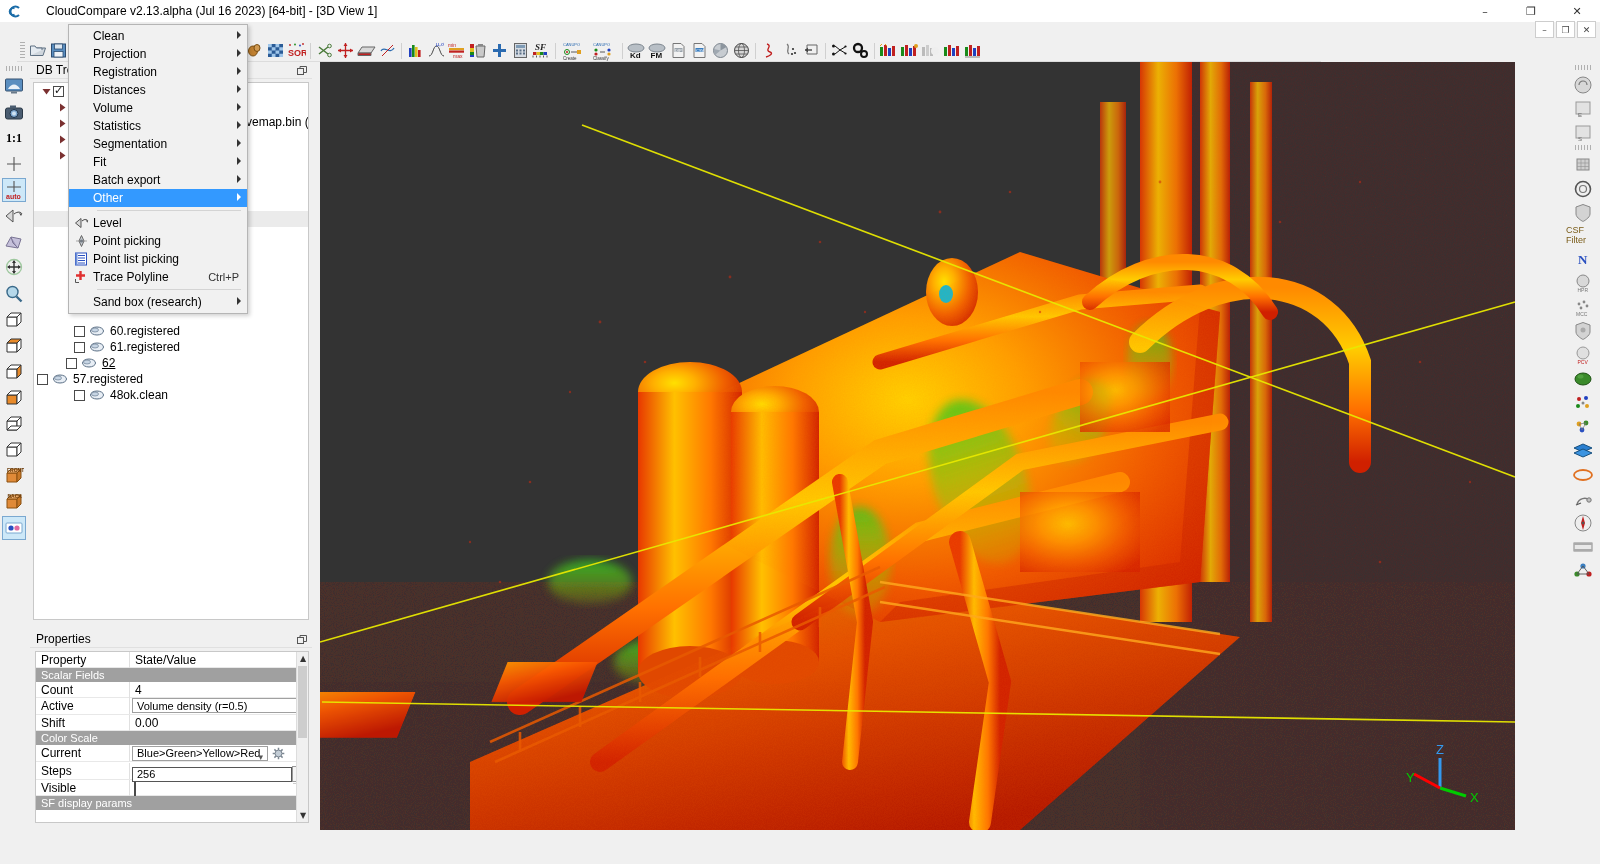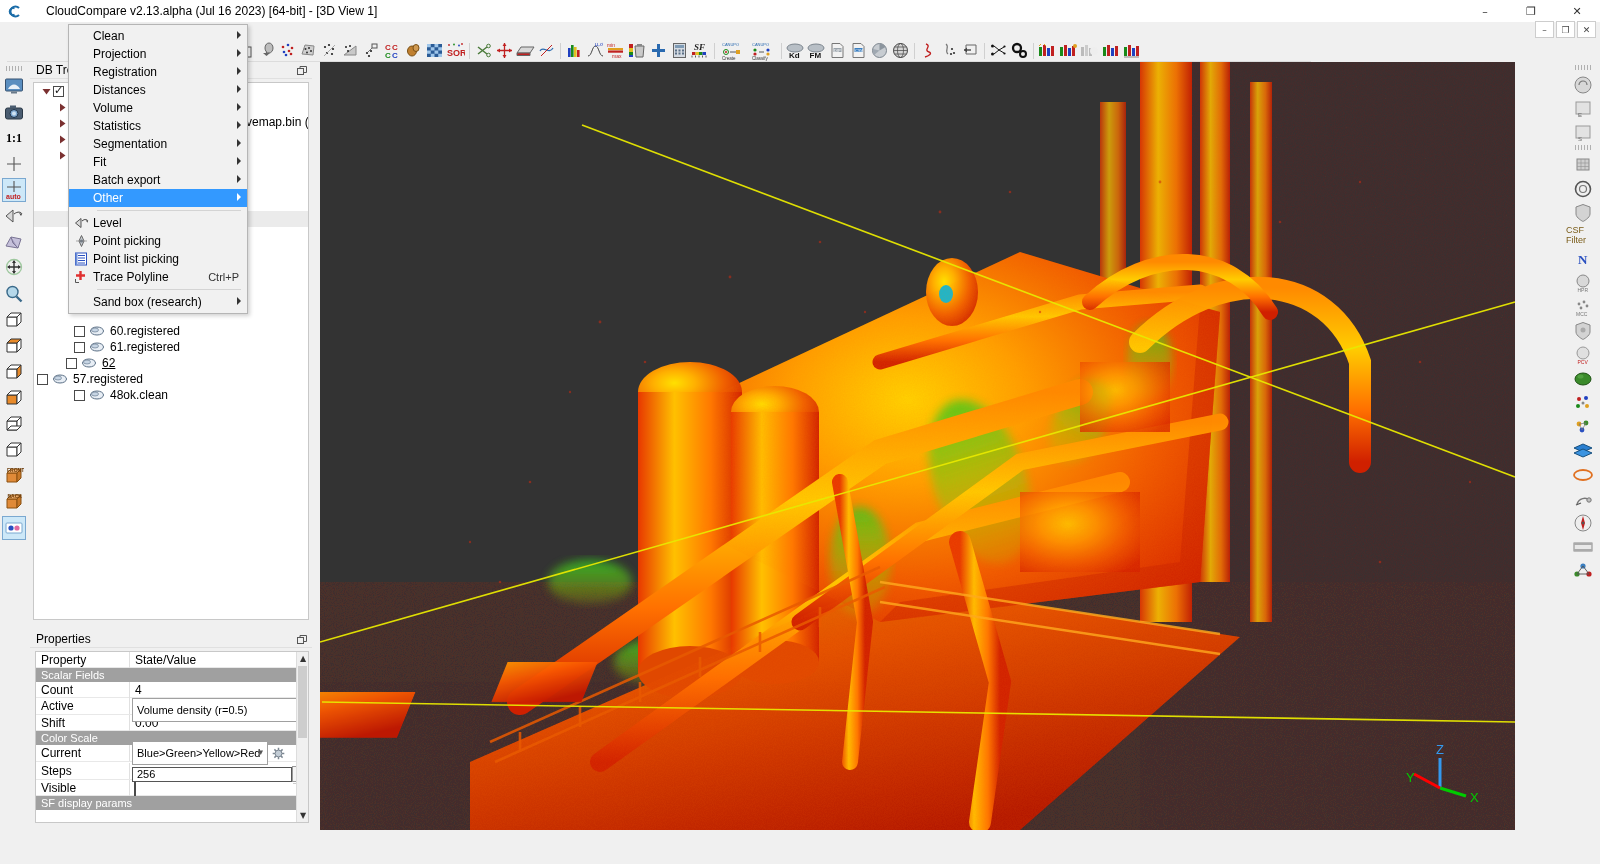--- a/index.html
+++ b/index.html
@@ -44,24 +44,23 @@
   .menu-item.active { background: #cce8f4; }
   .win-btns2 { position: absolute; right: 4px; top: 21px; display: flex; gap: 2px; }
   .win-btn2 {
     width: 19px; height: 17px; border: 1px solid #cdcdcd; background: #fff;
     display: flex; align-items: center; justify-content: center; font-size: 9px; color: #444;
     font-family: "DejaVu Sans", sans-serif;
   }
 
   
   .toolbar {
-    position: absolute; left: 7px; top: 40px; width: 1304px; height: 22px;
+    position: absolute; left: 17px; top: 40px; width: 1304px; height: 22px;
     background: #f0f0f0; display: flex; align-items: center;
     border-bottom: 1px solid #dcdcdc;
-    justify-content: center;
   }
   .tb-grip { width: 5px; height: 18px; margin: 0 2px 0 3px;
     background-image: repeating-linear-gradient(to bottom, #b0b0b0 0 1px, transparent 1px 3px);
   }
   .tb-sep { width: 1px; height: 16px; background: #d0d0d0; margin: 0 3px; }
   .tb-btn {
     width: 21px; height: 20px; display: flex; align-items: center; justify-content: center;
     position: relative; flex: none;
   }
   .tb-btn svg { display: block; }
@@ -125,21 +124,21 @@
   }
   .prop-row { display: flex; height: 16px; font-size: 12px; align-items: center; border-bottom: 1px solid #e8e8e8; }
   .prop-row.header { font-weight: normal; }
   .prop-key { width: 94px; padding-left: 5px; flex: none; border-right: 1px solid #e0e0e0; height: 16px; line-height: 16px; }
   .prop-val { flex: 1; padding-left: 5px; height: 16px; line-height: 16px; }
   .prop-section {
     height: 14px; background: #a0a0a0; color: #fff; font-size: 11px;
     padding-left: 5px; line-height: 14px; width: 100%;
   }
   .prop-combo {
-    height: 24px; border: 1px solid #a0a0a0; background: #fff; font-size: 11px;
+    height: 15px; border: 1px solid #a0a0a0; background: #fff; font-size: 11px;
     display: flex; align-items: center; padding-left: 4px; position: relative;
   }
   .prop-combo .chev { position: absolute; right: 4px; top: 2px; font-size: 9px; color: #555; }
   .prop-spin { height: 15px; border: 1px solid #555; background: #fff; font-size: 11px;
     display: flex; align-items: center; padding-left: 4px; position: relative; }
   .prop-cb { width: 11px; height: 11px; border: 1px solid #4a4a4a; background: #fff; }
   .vscroll {
     position: absolute; right: 0; top: 0; width: 12px; height: 100%;
     background: #f0f0f0; border-left: 1px solid #ddd;
   }

